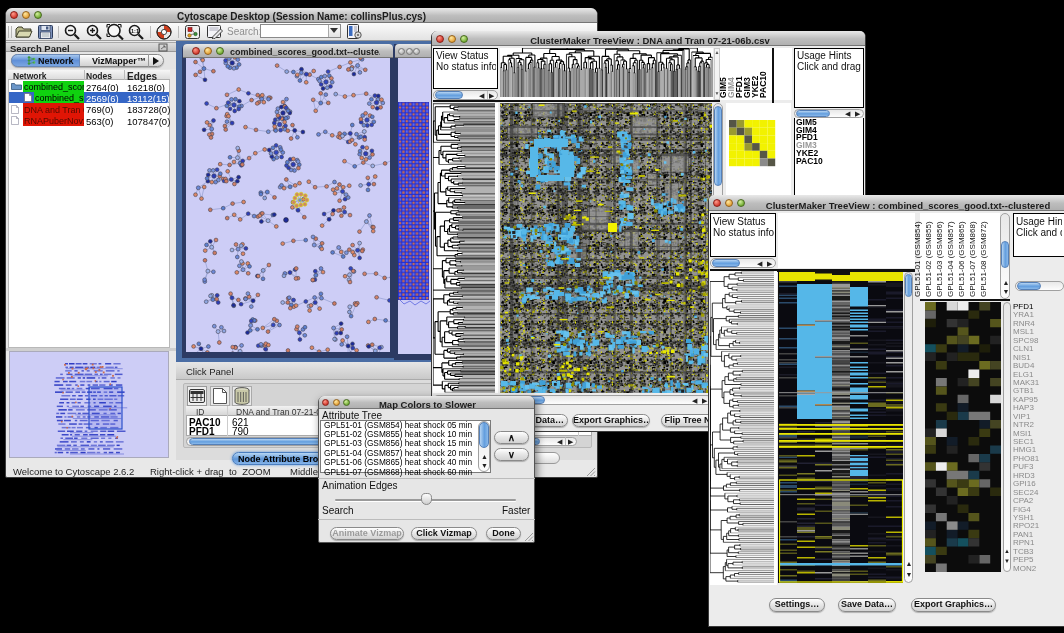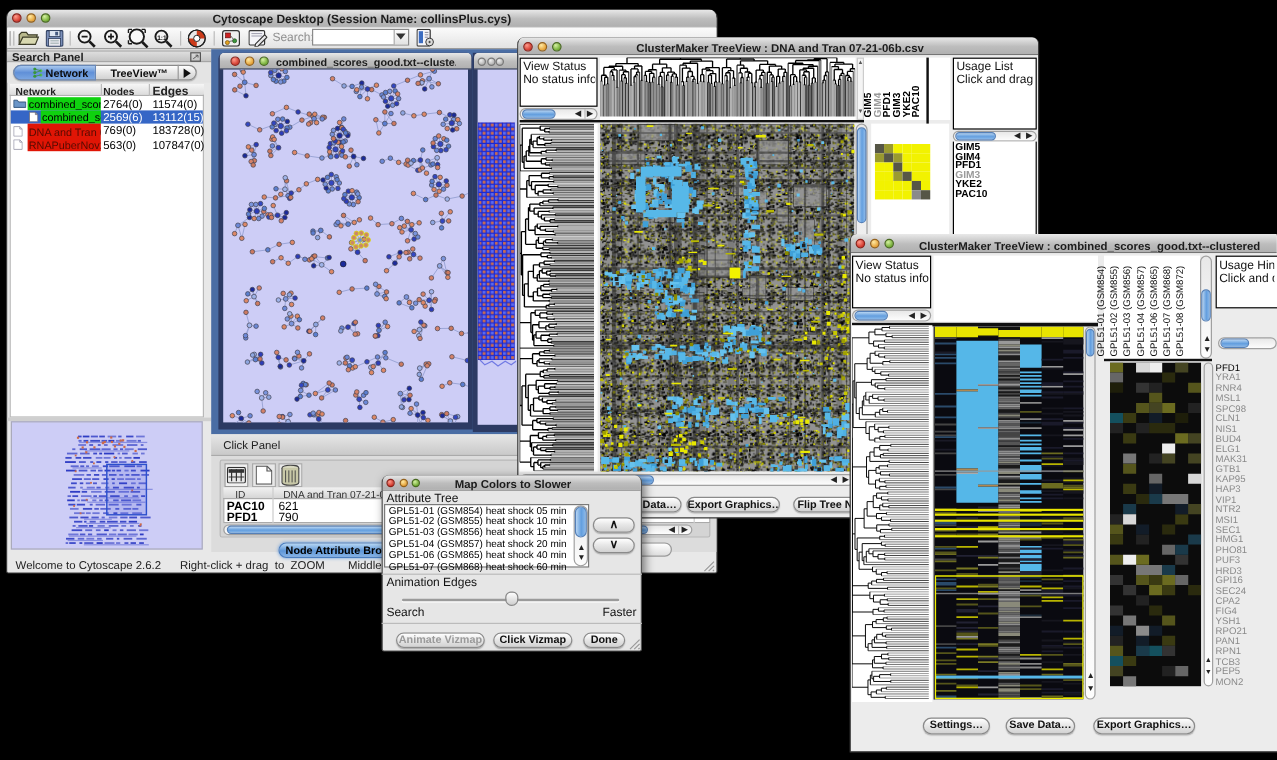--- a/index.html
+++ b/index.html
@@ -109,39 +109,39 @@
 <div class="a" style="left:11px;top:53.5px;width:69px;height:13px;background:linear-gradient(#a8c8ee,#6090d8 50%,#7aa6e2);border:1px solid #6888b8;border-radius:7px 0 0 7px;"></div>
 <svg class="a" style="left:27px;top:55.5px;" width="9" height="9" viewBox="0 0 9 9">
     <circle cx="2" cy="1.5" r="1.3" fill="#3a9a3a"></circle>
     <circle cx="2" cy="4.5" r="1.3" fill="#3a9a3a"></circle>
     <circle cx="2" cy="7.5" r="1.3" fill="#3a9a3a"></circle>
     <circle cx="7" cy="3" r="1.3" fill="#55bb55"></circle>
     <circle cx="7" cy="6.5" r="1.3" fill="#55bb55"></circle>
     <path d="M2 1.5L7 3M2 4.5L7 3M2 7.5L7 6.5" stroke="#3a8a3a" stroke-width="0.6"></path>
   </svg>
 <div class="a" style="left:38px;top:55.5px;font-size:9px;font-weight:bold;color:#0c0c0c;">Network</div>
-<div class="a" style="left:92px;top:55.5px;font-size:9px;font-weight:bold;color:#0c0c0c;">TreeView™</div>
+<div class="a" style="left:92px;top:55.5px;font-size:9px;font-weight:bold;color:#0c0c0c;">VizMapper™</div>
 <div class="a" style="left:148px;top:53.5px;width:1px;height:13px;background:#999;"></div>
 <div class="a" style="left:153px;top:56.5px;width:0;height:0;border-top:4px solid transparent;border-bottom:4px solid transparent;border-left:6px solid #111;"></div>
 
 <div class="a" style="left:8px;top:70px;width:162px;height:278px;background:#fff;border:1px solid #b8b8b8;"></div>
 <div class="a" style="left:8px;top:70px;width:162px;height:9.5px;background:linear-gradient(#f6f6f6,#dcdcdc);border-bottom:1px solid #b0b0b0;"></div>
 <div class="a" style="left:84px;top:70px;width:1px;height:9.5px;background:#bbb;"></div>
 <div class="a" style="left:124px;top:70px;width:1px;height:9.5px;background:#bbb;"></div>
 <div class="a" style="left:13px;top:70.5px;font-size:8.5px;font-weight:bold;color:#222;">Network</div>
 <div class="a" style="left:86px;top:70.5px;font-size:8.5px;font-weight:bold;color:#222;">Nodes</div>
 <div class="a" style="left:127px;top:70.5px;font-size:10px;font-weight:bold;color:#222;">Edges</div>
 
 <svg class="a" style="left:11px;top:82px;" width="11" height="8" viewBox="0 0 11 8">
     <path d="M0.5 7.5v-6h3l1 1.5h6v4.5z" fill="#6b96c8" stroke="#33577e" stroke-width="0.8"></path>
   </svg>
 <div class="a" style="left:23px;top:80.5px;width:61px;height:11px;background:#0fd20f;"></div>
 <div class="a" style="left:24px;top:82px;font-size:9px;color:#000;white-space:nowrap;overflow:hidden;width:60px;">combined_scores_</div>
 <div class="a" style="left:86px;top:81.5px;font-size:9.5px;color:#000;">2764(0)</div>
-<div class="a" style="left:127px;top:81.5px;font-size:9.5px;color:#000;">11574(0)</div>
+<div class="a" style="left:127px;top:81.5px;font-size:9.5px;color:#000;">16218(0)</div>
 
 <div class="a" style="left:9px;top:91.5px;width:160px;height:11.5px;background:#3566c6;"></div>
 <svg class="a" style="left:24px;top:93px;" width="8" height="9" viewBox="0 0 8 9">
     <path d="M0.5 8.5v-8h5l2 2v6z" fill="#fff" stroke="#667" stroke-width="0.7"></path>
     <path d="M5.5 0.5v2h2" fill="none" stroke="#667" stroke-width="0.7"></path>
   </svg>
 <div class="a" style="left:34px;top:92px;width:50px;height:10.5px;background:#0fd20f;"></div>
 <div class="a" style="left:35px;top:93px;font-size:9px;color:#000;white-space:nowrap;overflow:hidden;width:49px;">combined_sco</div>
 <div class="a" style="left:86px;top:92.5px;font-size:9.5px;color:#fff;">2569(6)</div>
 <div class="a" style="left:127px;top:92.5px;font-size:9.5px;color:#fff;">13112(15)</div>
@@ -1116,21 +1116,21 @@
 <div class="a" style="left:774px;top:47.5px;width:18px;height:52px;background:#fff;"></div>
 <div class="a rot" style="left:727px;top:90px;font-size:8.5px;font-weight:bold;color:#000;">GIM5</div>
 <div class="a rot" style="left:735px;top:90px;font-size:8.5px;font-weight:bold;color:#999;">GIM4</div>
 <div class="a rot" style="left:743px;top:90px;font-size:8.5px;font-weight:bold;color:#000;">PFD1</div>
 <div class="a rot" style="left:751px;top:90px;font-size:8.5px;font-weight:bold;color:#000;">GIM3</div>
 <div class="a rot" style="left:759px;top:90px;font-size:8.5px;font-weight:bold;color:#000;">YKE2</div>
 <div class="a rot" style="left:767px;top:90px;font-size:8.5px;font-weight:bold;color:#000;">PAC10</div>
 <div class="a" style="left:772px;top:47.5px;width:2px;height:345px;background:#111;"></div>
 
 <div class="a wbox" style="left:794px;top:47.5px;width:70px;height:60px;"></div>
-<div class="a" style="left:797px;top:50px;font-size:10px;color:#111;">Usage List</div>
+<div class="a" style="left:797px;top:50px;font-size:10px;color:#111;">Usage Hints</div>
 <div class="a" style="left:797px;top:61px;font-size:10px;color:#111;white-space:nowrap;overflow:hidden;width:66px;">Click and drag to</div>
 <div class="a sbtrack" style="left:794px;top:108.5px;width:70px;height:9.5px;"></div>
 <div class="a sbthumb" style="left:796px;top:109.5px;width:34px;height:7.5px;"></div>
 <div class="a arr" style="left:845px;top:110px;">◀</div>
 <div class="a arr" style="left:855px;top:110px;">▶</div>
 
 <div class="a" style="left:433px;top:103px;width:65px;height:290px;background:#fff;">
 <svg width="65" height="290" viewBox="0 0 65 290" preserveAspectRatio="none">
       <path d="M62 3.5L24.8 3.5 M62 2.1L17.2 2.1 M62 15.9L25.9 15.9 M62 20L11.2 20 M62 21.4L30.4 21.4 M62 33.8L24.7 33.8 M62 35.2L24.7 35.2 M62 0.7L0 0.7 M62 40.7L24.6 40.7 M62 43.5L27.9 43.5 M62 44.9L27.9 44.9 M62 53.2L31.7 53.2 M62 64.2L31.9 64.2 M62 65.6L24.1 65.6 M62 68.4L16.9 68.4 M62 69.7L27.7 69.7 M62 75.3L29.6 75.3 M62 76.6L29.6 76.6 M62 80.8L29 80.8 M62 82.2L25.3 82.2 M62 101.5L19.9 101.5 M62 104.3L24.4 104.3 M62 102.9L19.3 102.9 M62 108.4L25.2 108.4 M62 109.8L23.1 109.8 M62 113.9L29 113.9 M62 115.3L29 115.3 M62 118.1L25.1 118.1 M62 122.2L25.5 122.2 M62 126.4L29.8 126.4 M62 125L25.3 125 M62 120.8L18.8 120.8 M62 129.1L16.5 129.1 M62 134.6L24.5 134.6 M62 136L19.9 136 M62 141.5L24.7 141.5 M62 144.3L26.4 144.3 M62 145.7L26.4 145.7 M62 154L22.1 154 M62 156.7L22.6 156.7 M62 155.4L13 155.4 M62 170.5L28.7 170.5 M62 165L16.1 165 M62 181.6L26.3 181.6 M62 183L26.3 183 M62 173.3L13.7 173.3 M62 184.4L28.3 184.4 M62 187.1L0 187.1 M62 191.3L20.4 191.3 M62 196.8L26.8 196.8 M62 209.2L24.4 209.2 M62 210.6L24.4 210.6 M62 212L20.2 212 M62 214.7L31.5 214.7 M62 221.6L25.3 221.6 M62 224.4L32.1 224.4 M62 225.8L24.5 225.8 M62 232.7L27.2 232.7 M62 227.2L16.1 227.2 M62 235.5L29.9 235.5 M62 238.2L31.5 238.2 M62 241L25.2 241 M62 243.7L9.1 243.7 M62 246.5L27.9 246.5 M62 247.9L17 247.9 M62 253.4L26.9 253.4 M62 254.8L26.9 254.8 M62 258.9L28.9 258.9 M62 260.3L28.9 260.3 M62 263.1L30 263.1 M62 257.5L15.7 257.5 M62 267.2L27.5 267.2 M62 268.6L27.5 268.6 M62 271.4L21.8 271.4 M62 270L17.5 270 M62 265.8L10 265.8 M62 287.9L19.4 287.9 M62 282.4L17.6 282.4" stroke="#3a3a3a" stroke-width="1.1" fill="none"></path>
       <path d="M62 4.8L24.8 4.8 M62 7.6L24.5 7.6 M62 13.1L26.6 13.1 M62 18.6L21 18.6 M62 9L9.7 9 M62 22.8L30.4 22.8 M62 24.2L22 24.2 M62 26.9L7.7 26.9 M62 31.1L27.1 31.1 M62 28.3L22 28.3 M62 32.5L21.5 32.5 M62 39.4L0.4 39.4 M62 46.3L24.6 46.3 M62 47.6L28.3 47.6 M62 54.5L25.9 54.5 M62 55.9L25.9 55.9 M62 57.3L27.9 57.3 M62 58.7L27.9 58.7 M62 61.5L6 61.5 M62 79.4L29 79.4 M62 90.5L28.1 90.5 M62 91.8L29.4 91.8 M62 97.4L27.2 97.4 M62 98.7L31.6 98.7 M62 100.1L31.6 100.1 M62 105.6L24.4 105.6 M62 111.2L26.3 111.2 M62 119.5L16.6 119.5 M62 127.7L29.8 127.7 M62 130.5L24.4 130.5 M62 131.9L24.4 131.9 M62 133.3L24.5 133.3 M62 140.2L26.6 140.2 M62 142.9L24.7 142.9 M62 147.1L24.6 147.1 M62 148.5L24.6 148.5 M62 149.8L28.9 149.8 M62 152.6L24.4 152.6 M62 158.1L27.4 158.1 M62 162.3L28.7 162.3 M62 169.2L28.7 169.2 M62 171.9L21.9 171.9 M62 174.7L31.2 174.7 M62 177.5L24.8 177.5 M62 185.7L28.3 185.7 M62 188.5L24.7 188.5 M62 189.9L24.7 189.9 M62 192.6L29.3 192.6 M62 199.5L24.7 199.5 M62 200.9L24.7 200.9 M62 202.3L14.5 202.3 M62 217.5L30.5 217.5 M62 220.3L29.4 220.3 M62 231.3L30 231.3 M62 236.8L29.9 236.8 M62 239.6L31.5 239.6 M62 242.4L25.2 242.4 M62 252L30.3 252 M62 275.5L26.1 275.5 M62 279.6L25.7 279.6 M62 281L25.7 281 M62 283.8L24.9 283.8 M62 278.3L9.3 278.3" stroke="#6e6e6e" stroke-width="1.1" fill="none"></path>

